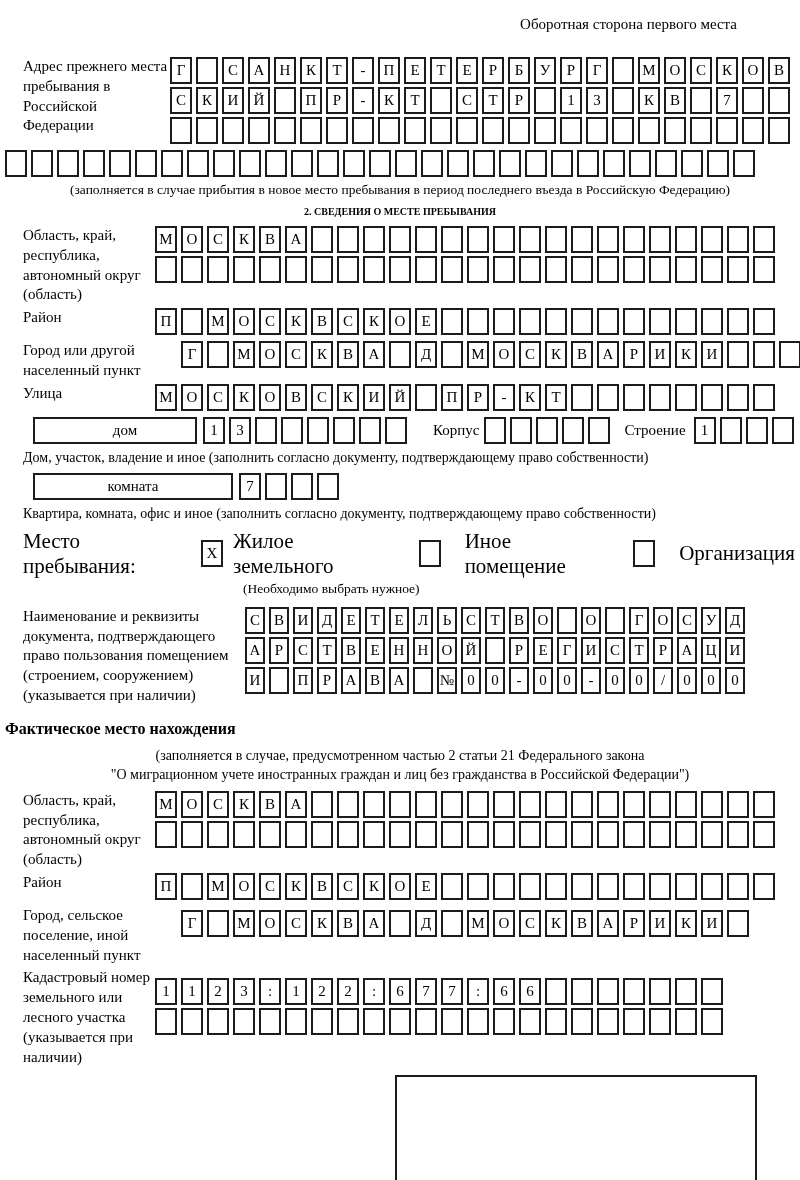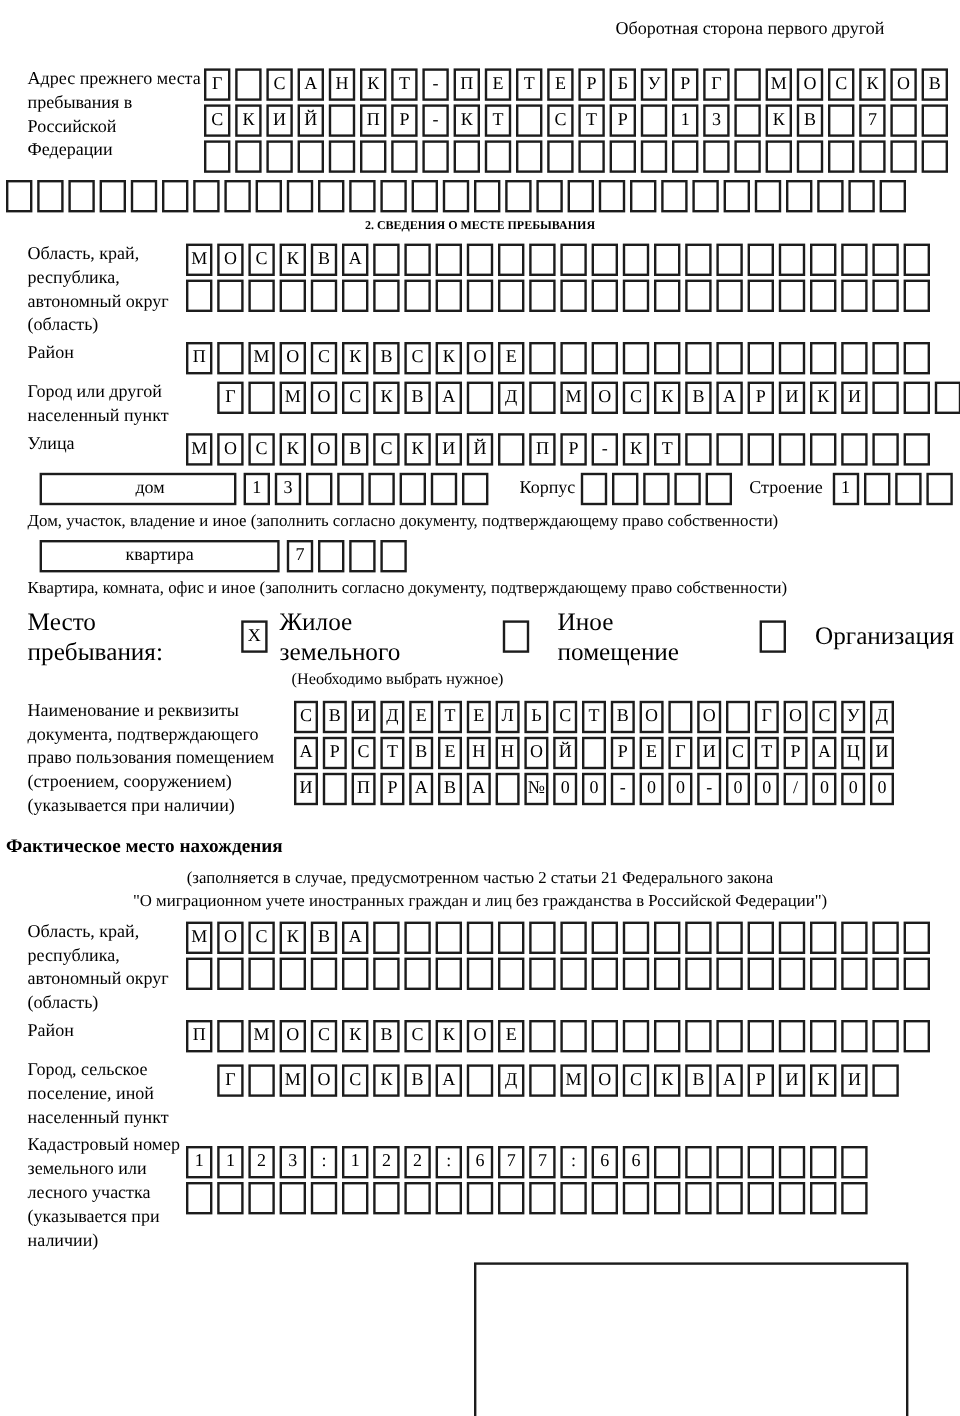--- a/index.html
+++ b/index.html
@@ -36,21 +36,21 @@
   .actual-title{text-align:left;font-weight:bold;font-size:16px;margin:14px 0 10px 0;}
   .mt10{margin-top:10px;}
   .mt4{margin-top:4px;}
   .stamp-box{box-sizing:border-box;width:362px;height:170px;border:2px solid #1c1c1c;margin:8px 0 6px 390px;background:#fff;}
 </style>
 </head>
 <body>
 
 <div class="page">
 
-  <div class="header-note">Оборотная сторона первого другой</div>
+  <div class="header-note">Оборотная сторона первого места</div>
 
   <div class="formrow">
     <div class="label w165">Адрес прежнего места пребывания в Российской Федерации</div>
     <div class="cellscol">
       <div class="cellrow">
           <span class="cell">Г</span>
           <span class="cell"></span>
           <span class="cell">С</span>
           <span class="cell">А</span>
           <span class="cell">Н</span>
@@ -152,20 +152,21 @@
       <span class="cell"></span>
       <span class="cell"></span>
       <span class="cell"></span>
       <span class="cell"></span>
       <span class="cell"></span>
       <span class="cell"></span>
       <span class="cell"></span>
       <span class="cell"></span>
       <span class="cell"></span>
     </div>
+  <div class="footnote">(заполняется в случае прибытия в новое место пребывания в период последнего въезда в Российскую Федерацию)</div>
 
   <div class="sec-title">2. СВЕДЕНИЯ О МЕСТЕ ПРЕБЫВАНИЯ</div>
 
   <div class="formrow">
     <div class="label w150">Область, край, республика, автономный округ (область)</div>
     <div class="cellscol">
       <div class="cellrow">
           <span class="cell">М</span>
           <span class="cell">О</span>
           <span class="cell">С</span>
@@ -334,21 +335,21 @@
     <div class="cellrow">
         <span class="cell">1</span>
         <span class="cell"></span>
         <span class="cell"></span>
         <span class="cell"></span>
       </div>
   </div>
   <div class="caption">Дом, участок, владение и иное (заполнить согласно документу, подтверждающему право собственности)</div>
 
   <div class="mixedrow">
-    <div class="widebox w200">квартира</div>
+    <div class="widebox w200">комната</div>
     <div class="cellrow">
         <span class="cell">7</span>
         <span class="cell"></span>
         <span class="cell"></span>
         <span class="cell"></span>
       </div>
   </div>
   <div class="caption">Квартира, комната, офис и иное (заполнить согласно документу, подтверждающему право собственности)</div>
 
   <div class="stayrow">

